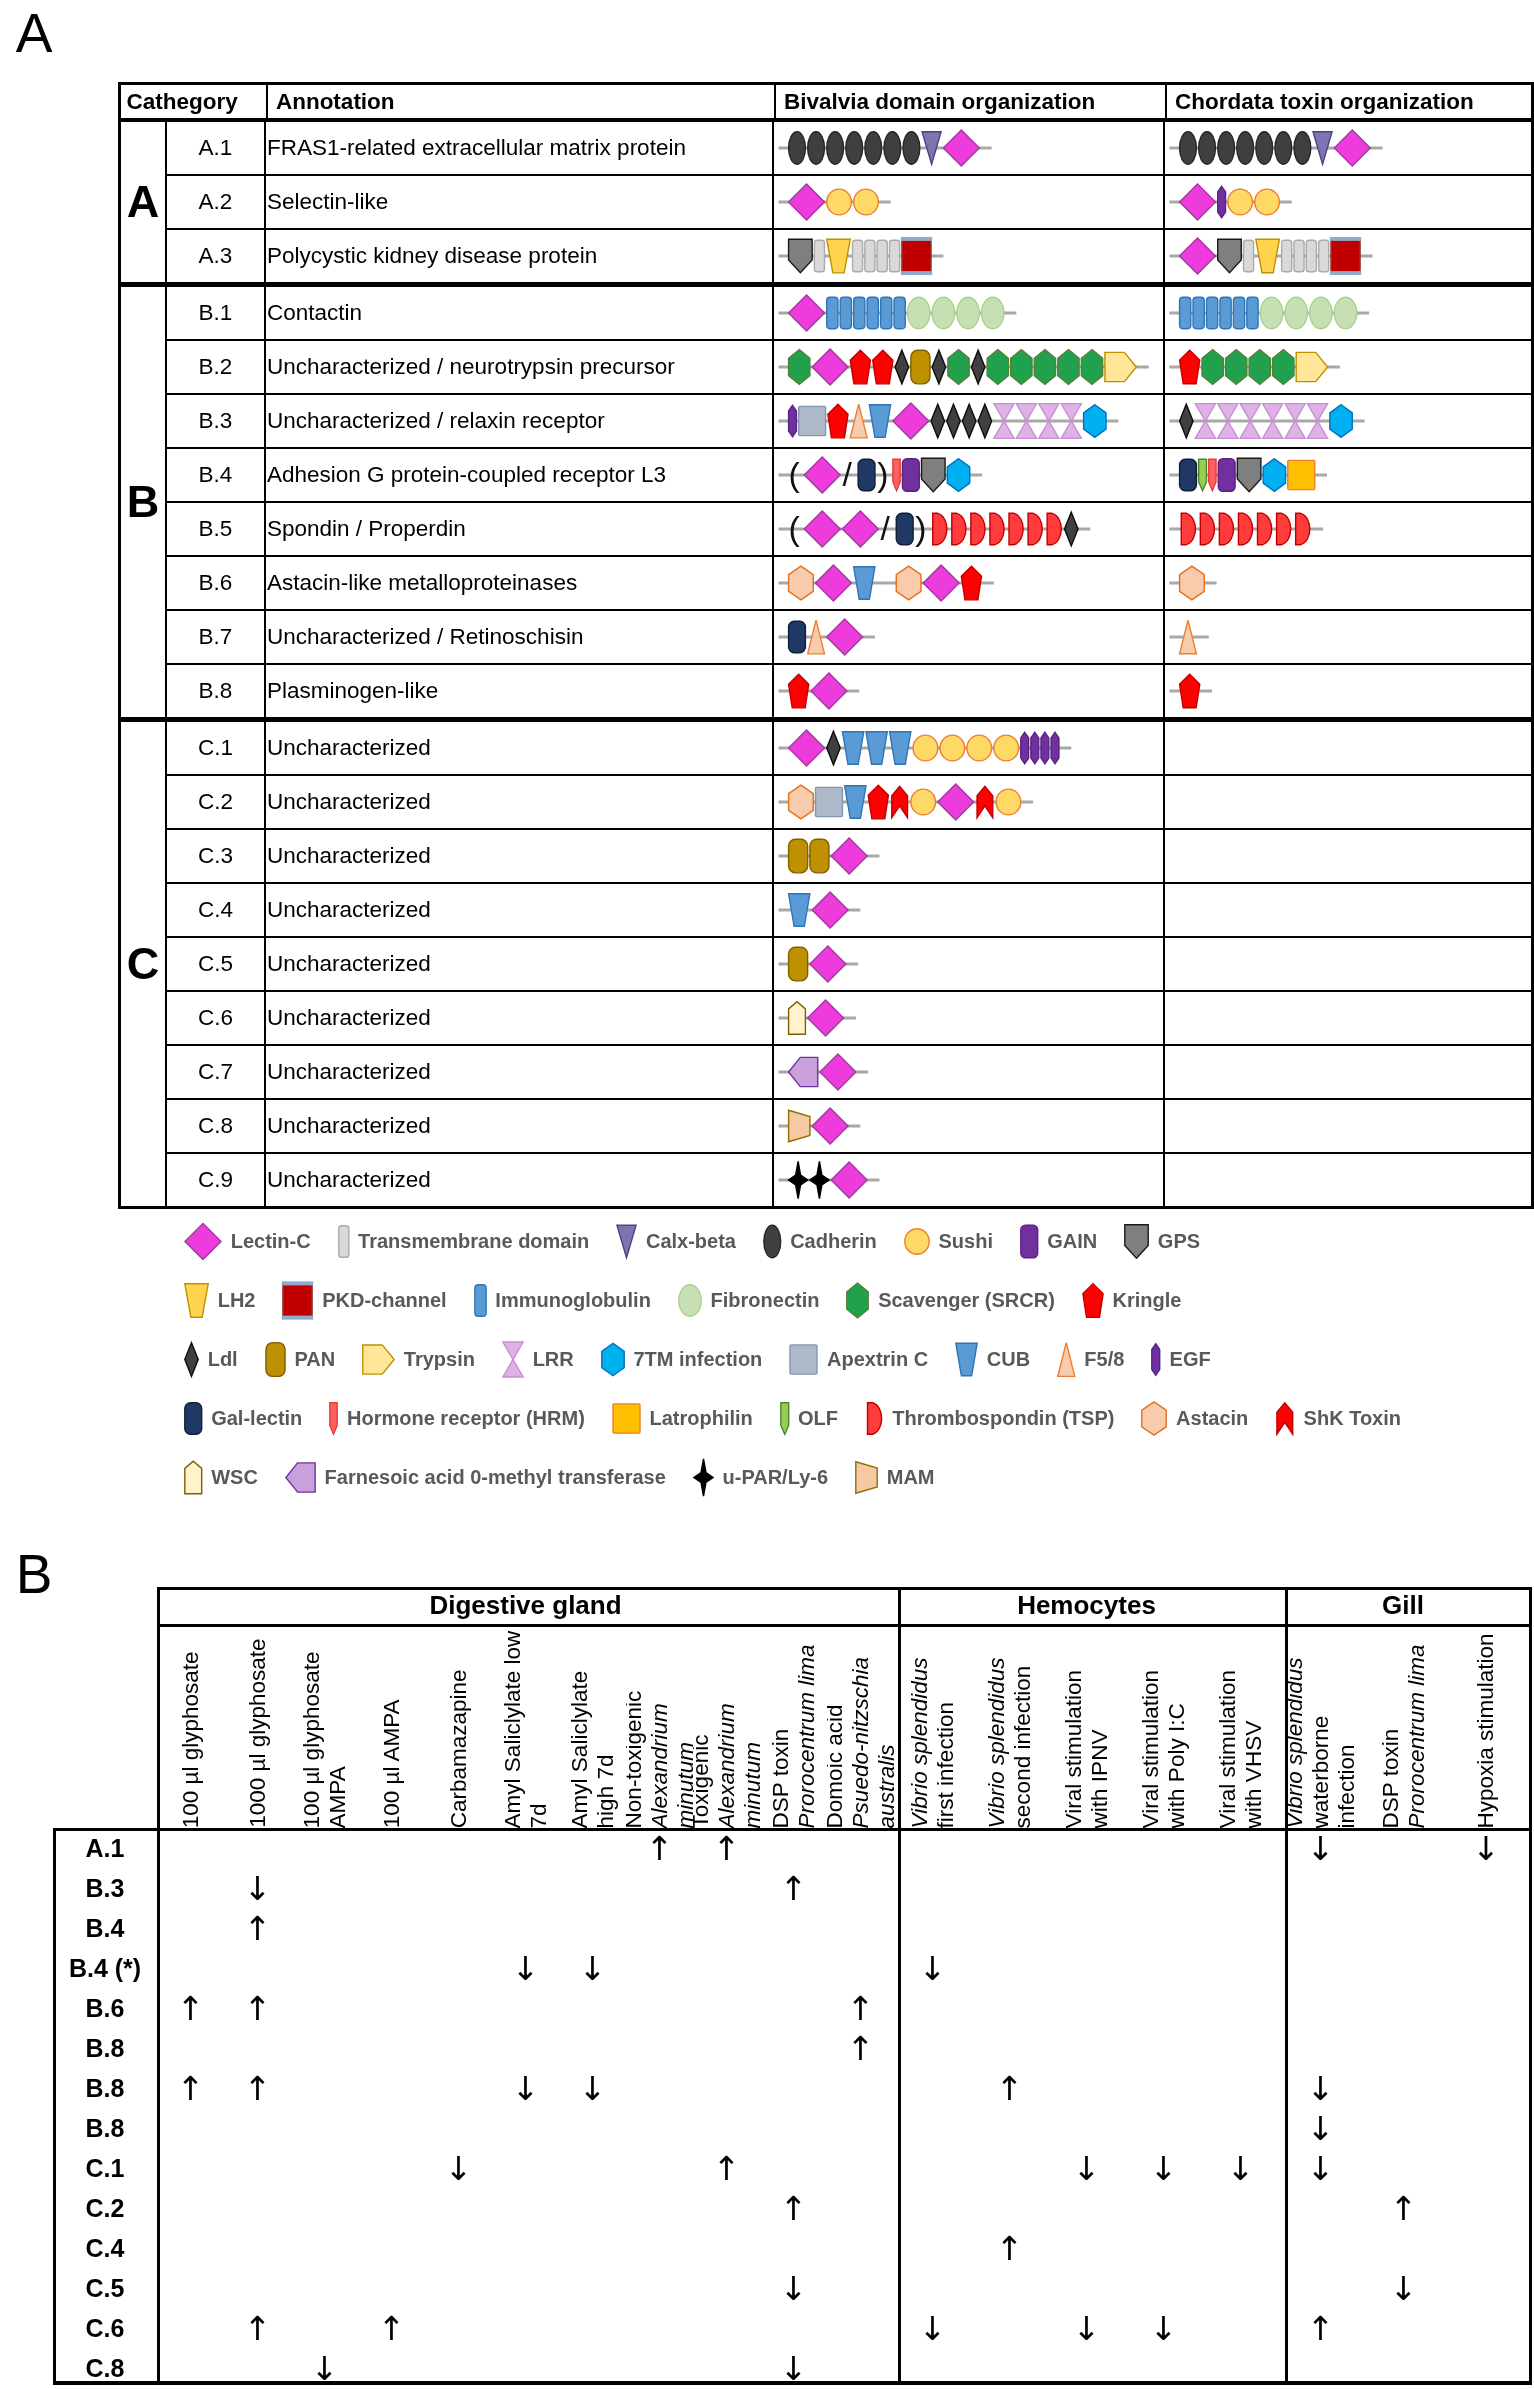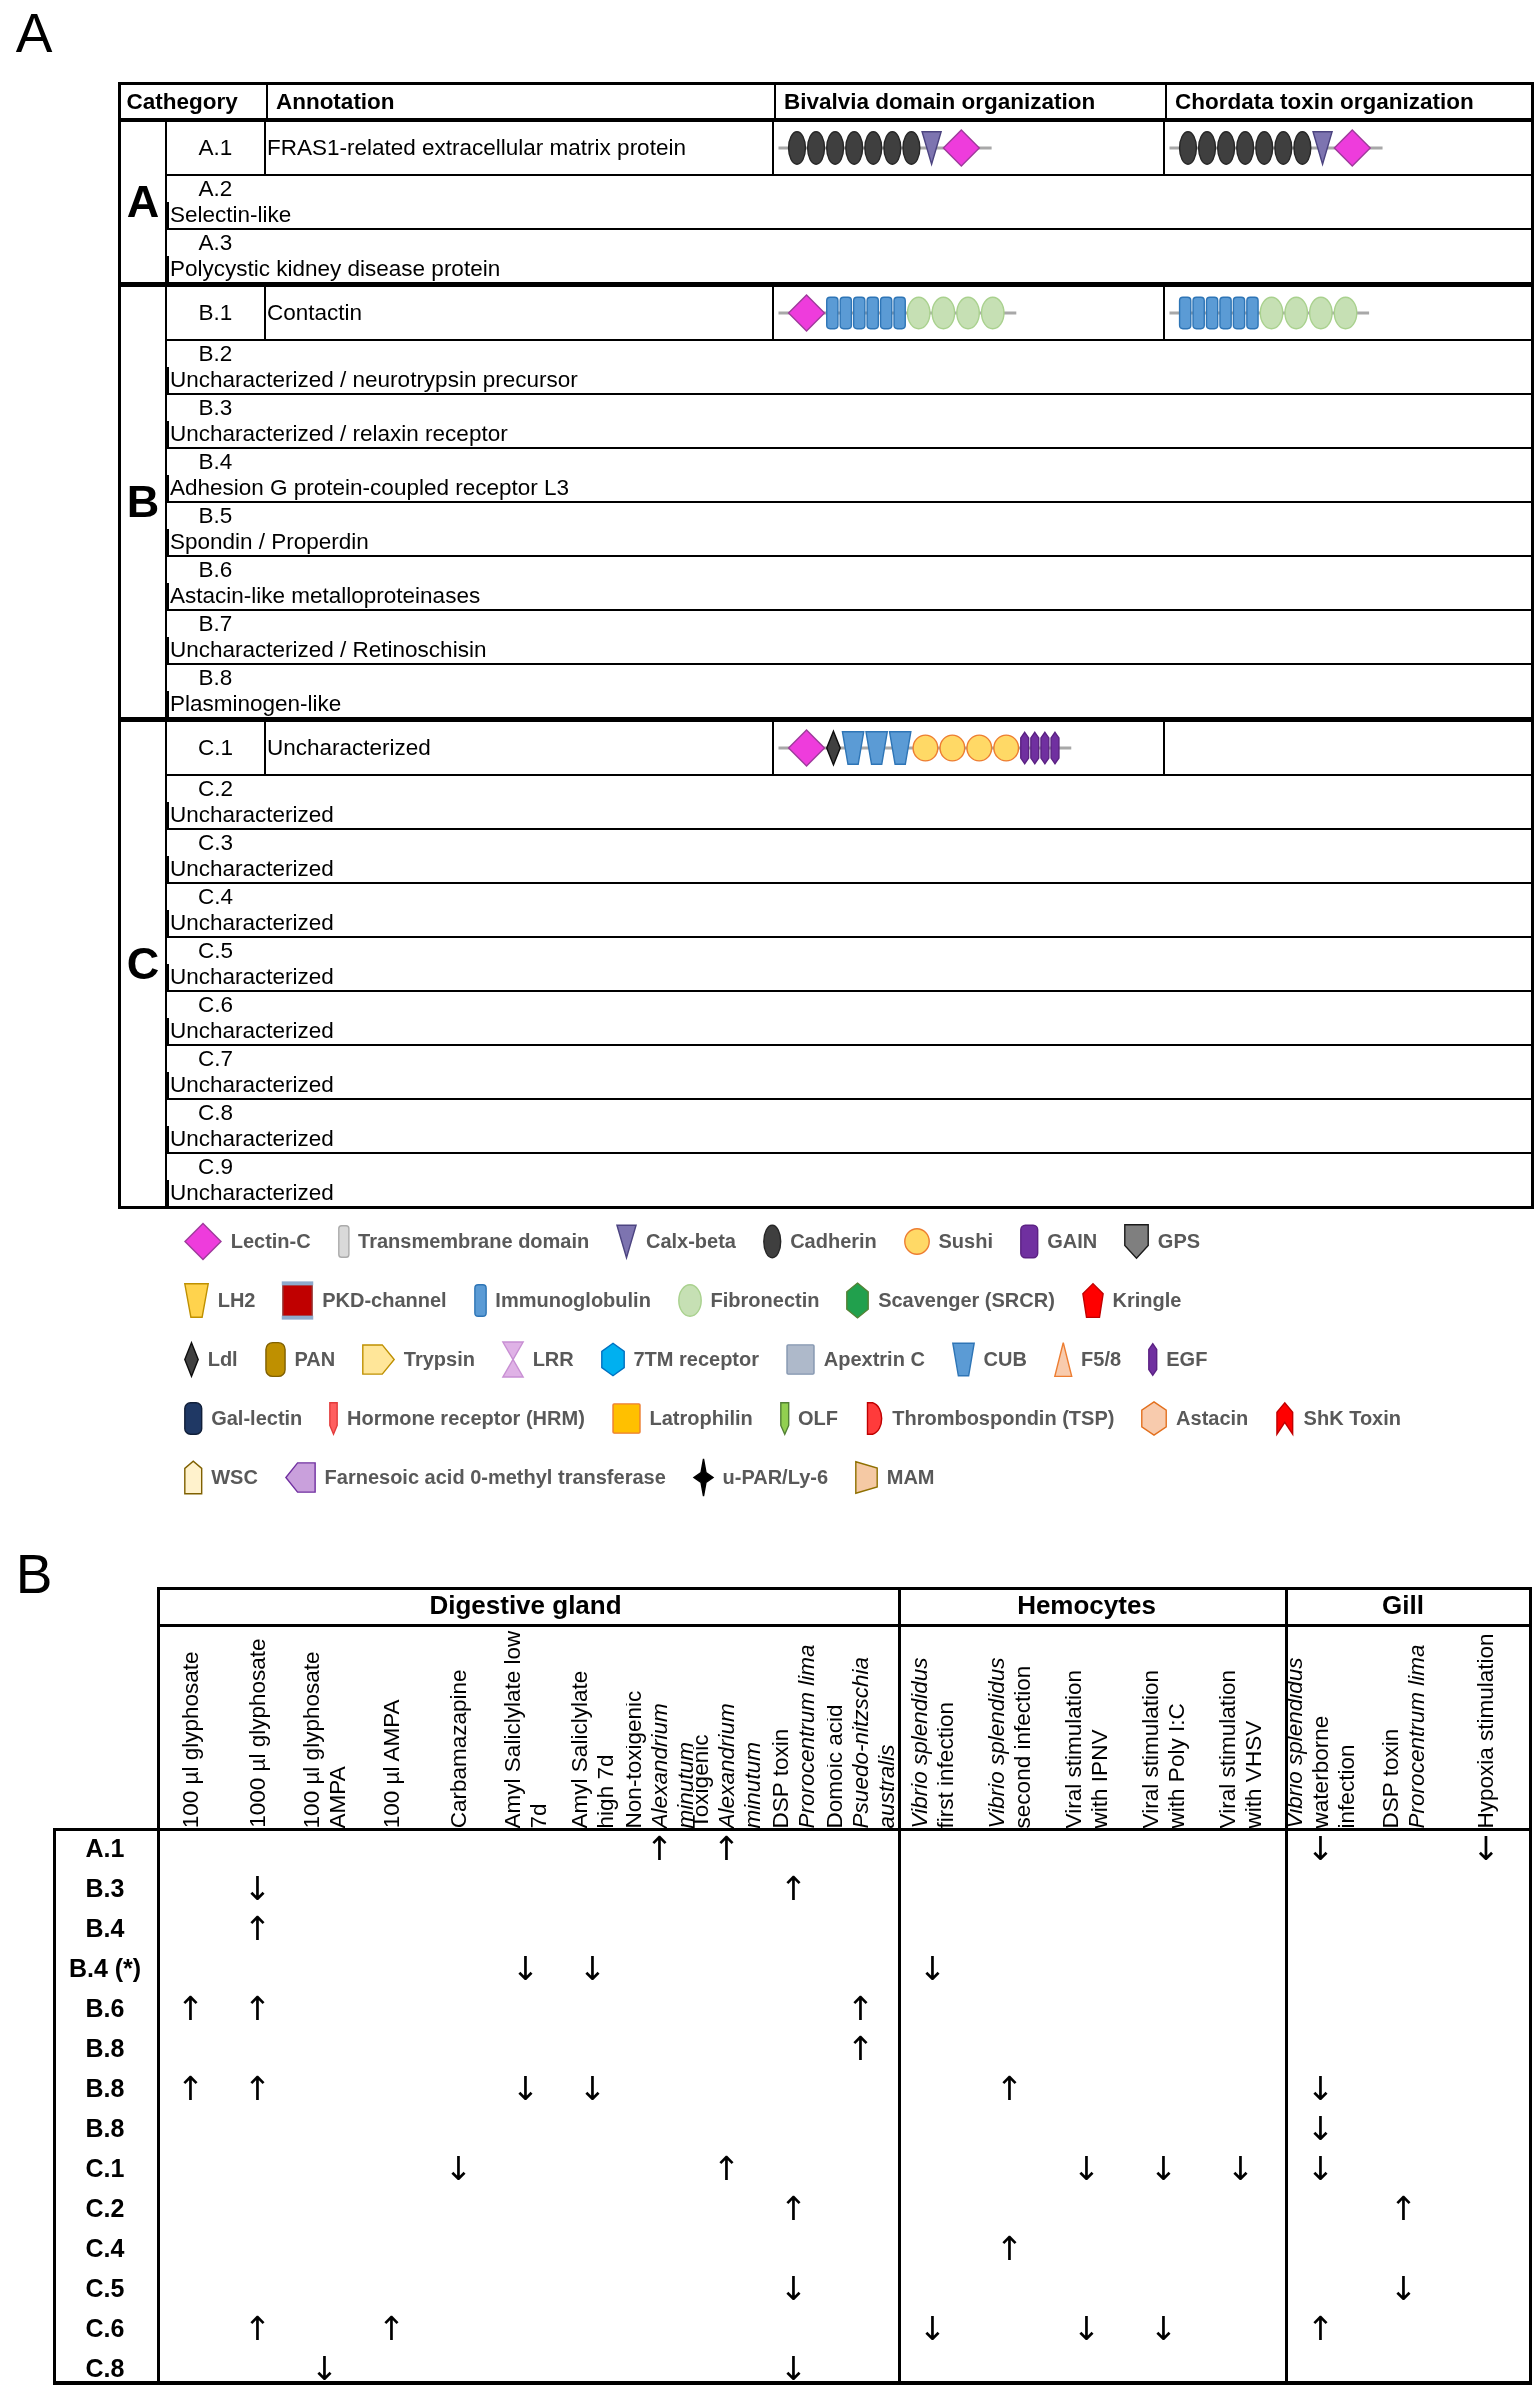--- a/index.html
+++ b/index.html
@@ -14,21 +14,21 @@
   .pa-header div{box-sizing:border-box;height:100%;display:flex;align-items:center;}
   .h-cat{width:145px;padding-left:5.6px;}
   .h-ann{width:508px;border-left:2.8px solid #000;padding-left:7.9px;}
   .h-biv{width:391px;border-left:2.8px solid #000;padding-left:7.9px;}
   .h-chor{flex:1;border-left:2.8px solid #000;padding-left:7.9px;}
   .pa-group{display:flex;}
   .pa-group + .pa-group{border-top:5px solid #000;}
   .pa-letter{width:46px;display:flex;align-items:center;justify-content:center;font-size:45px;font-weight:bold;border-right:2.2px solid #000;box-sizing:border-box;}
   .pa-rows{flex:1;}
   .pa-row{display:flex;height:52px;}
-  .pa-row + .pa-row{border-top:2.2px solid #000;flex-direction:column;}
+  .pa-row + .pa-row{border-top:2.2px solid #000;}
   .pa-row div{box-sizing:border-box;}
   .pa-code{width:97px;display:flex;align-items:center;justify-content:center;font-size:22.5px;}
   .pa-ann{width:508px;border-left:2.8px solid #000;display:flex;align-items:center;padding-left:1px;font-size:22.5px;}
   .pa-biv{width:391px;border-left:2.8px solid #000;display:flex;align-items:center;overflow:hidden;}
   .pa-chor{flex:1;border-left:2.8px solid #000;display:flex;align-items:center;overflow:hidden;}
 
   
   #legend{position:absolute;left:182px;top:1212px;width:1330px;}
   .lg-row{display:flex;align-items:center;height:59px;column-gap:25px;}
   .lg-item{display:flex;align-items:center;}
@@ -641,21 +641,21 @@
           <svg width="26" height="45" viewBox="0 0 46 80">
             <polygon points="5,9 41,9 23,40" fill="#DFB2E6" stroke="#C88FD3" stroke-width="2.5"></polygon>
             <polygon points="5,71 41,71 23,40" fill="#DFB2E6" stroke="#C88FD3" stroke-width="2.5"></polygon>
           </svg>
           <span>LRR</span>
         </div>
         <div class="lg-item">
           <svg width="28" height="45" viewBox="0 0 50 80">
             <polygon points="25,11 45,25.5 45,54.5 25,69 5,54.5 5,25.5" fill="#00B0F0" stroke="#0070C0" stroke-width="2.5"></polygon>
           </svg>
-          <span>7TM receptor</span>
+          <span>7TM infection</span>
         </div>
         <div class="lg-item">
           <svg width="33" height="45" viewBox="0 0 58 80">
             <rect x="5" y="14" width="48" height="52" rx="2" fill="#AEB9CA" stroke="#8496B0" stroke-width="2.5"></rect>
           </svg>
           <span>Apextrin C</span>
         </div>
         <div class="lg-item">
           <svg width="27" height="45" viewBox="0 0 48 80">
             <polygon points="5,11 43,11 33.120000000000005,69 14.88,69" fill="#5B9BD5" stroke="#2E75B6" stroke-width="2.5"></polygon>

